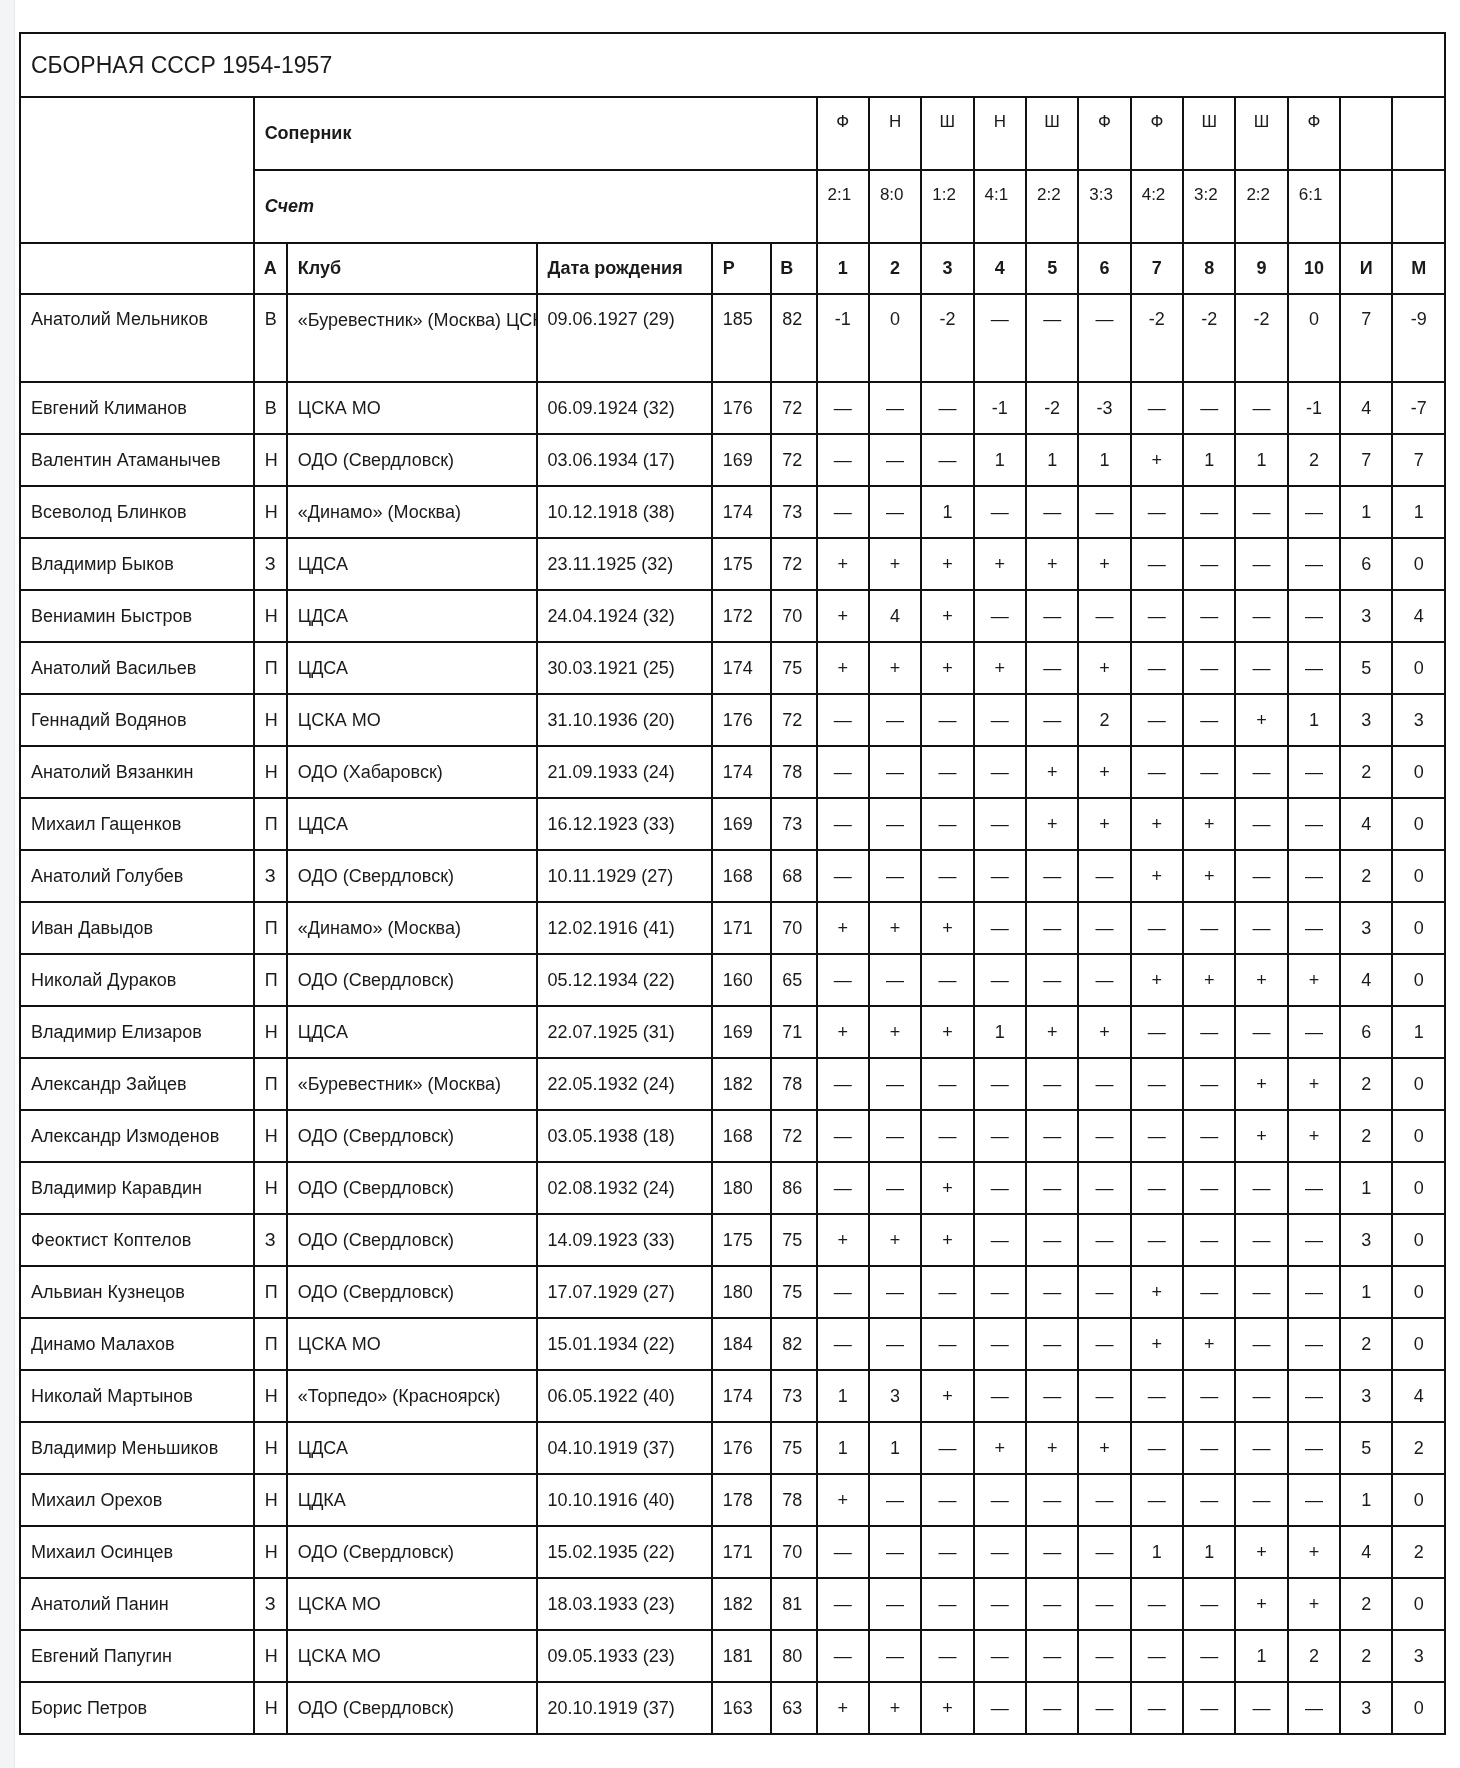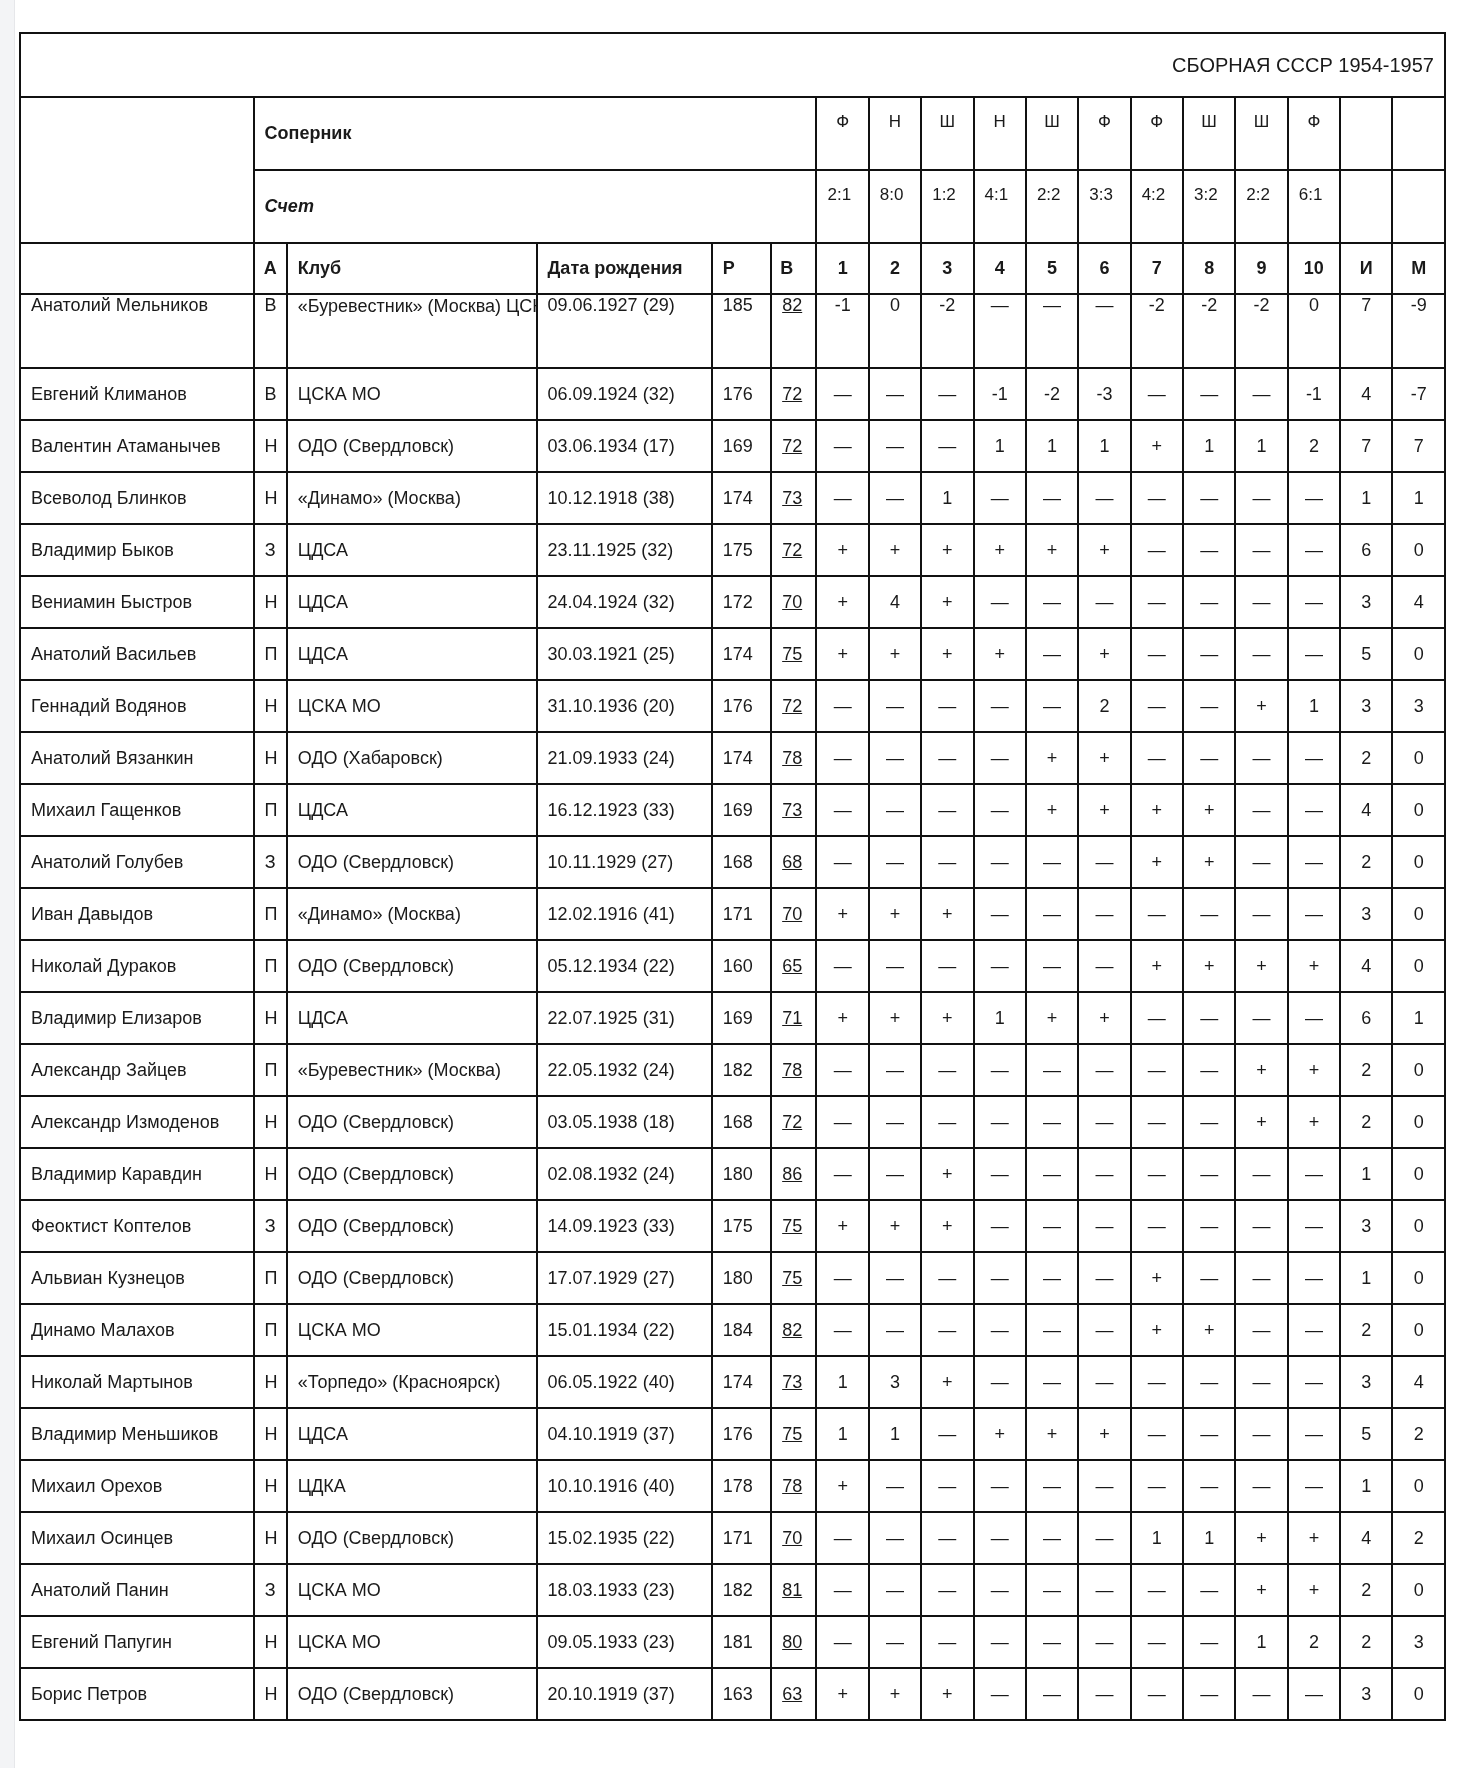--- a/index.html
+++ b/index.html
@@ -36,37 +36,37 @@
     table.roster td, table.roster th {
       border: 2px solid #111;
       padding: 0 10px;
       vertical-align: middle;
       white-space: nowrap;
       overflow: hidden;
       font-weight: normal;
     }
     .title-cell {
       height: 62px;
-      text-align: right;
+      text-align: left;
       font-weight: normal;
-      font-size: 20px;
+      font-size: 23px;
     }
     .hdr-label { font-weight: bold !important; vertical-align: bottom !important; padding-bottom: 16px !important; }
     .hdr-opp { height: 73px; padding-left: 15px; }
     .hdr-score { height: 73px; }
     .opp-cell { text-align: center; vertical-align: top !important; padding-top: 14px !important; font-size: 17px; }
     .score-cell { text-align: left; vertical-align: top !important; padding-top: 14px !important; font-size: 17px; }
     .col-hdr { height: 49px; font-weight: bold !important; }
     .col-hdr.center { text-align: center; }
     tr.player td { height: 50px; }
-    tr.player.tall td { height: 72px; vertical-align: top; }
+    tr.player.tall td { height: 72px; vertical-align: top; padding-top: 14px; }
     td.c { text-align: center; }
     td.pos { padding: 0 4px; text-align: center; }
     td.club { white-space: normal; line-height: 22px; }
-    td.num { padding: 0 6px; text-decoration: underline; }
+    td.num { padding: 0 6px; }
   </style>
 </head>
 <body>
 
 <div class="left-strip"></div>
 
 <div class="table-wrap">
   <table class="roster">
     <colgroup>
       <col style="width:232px">

